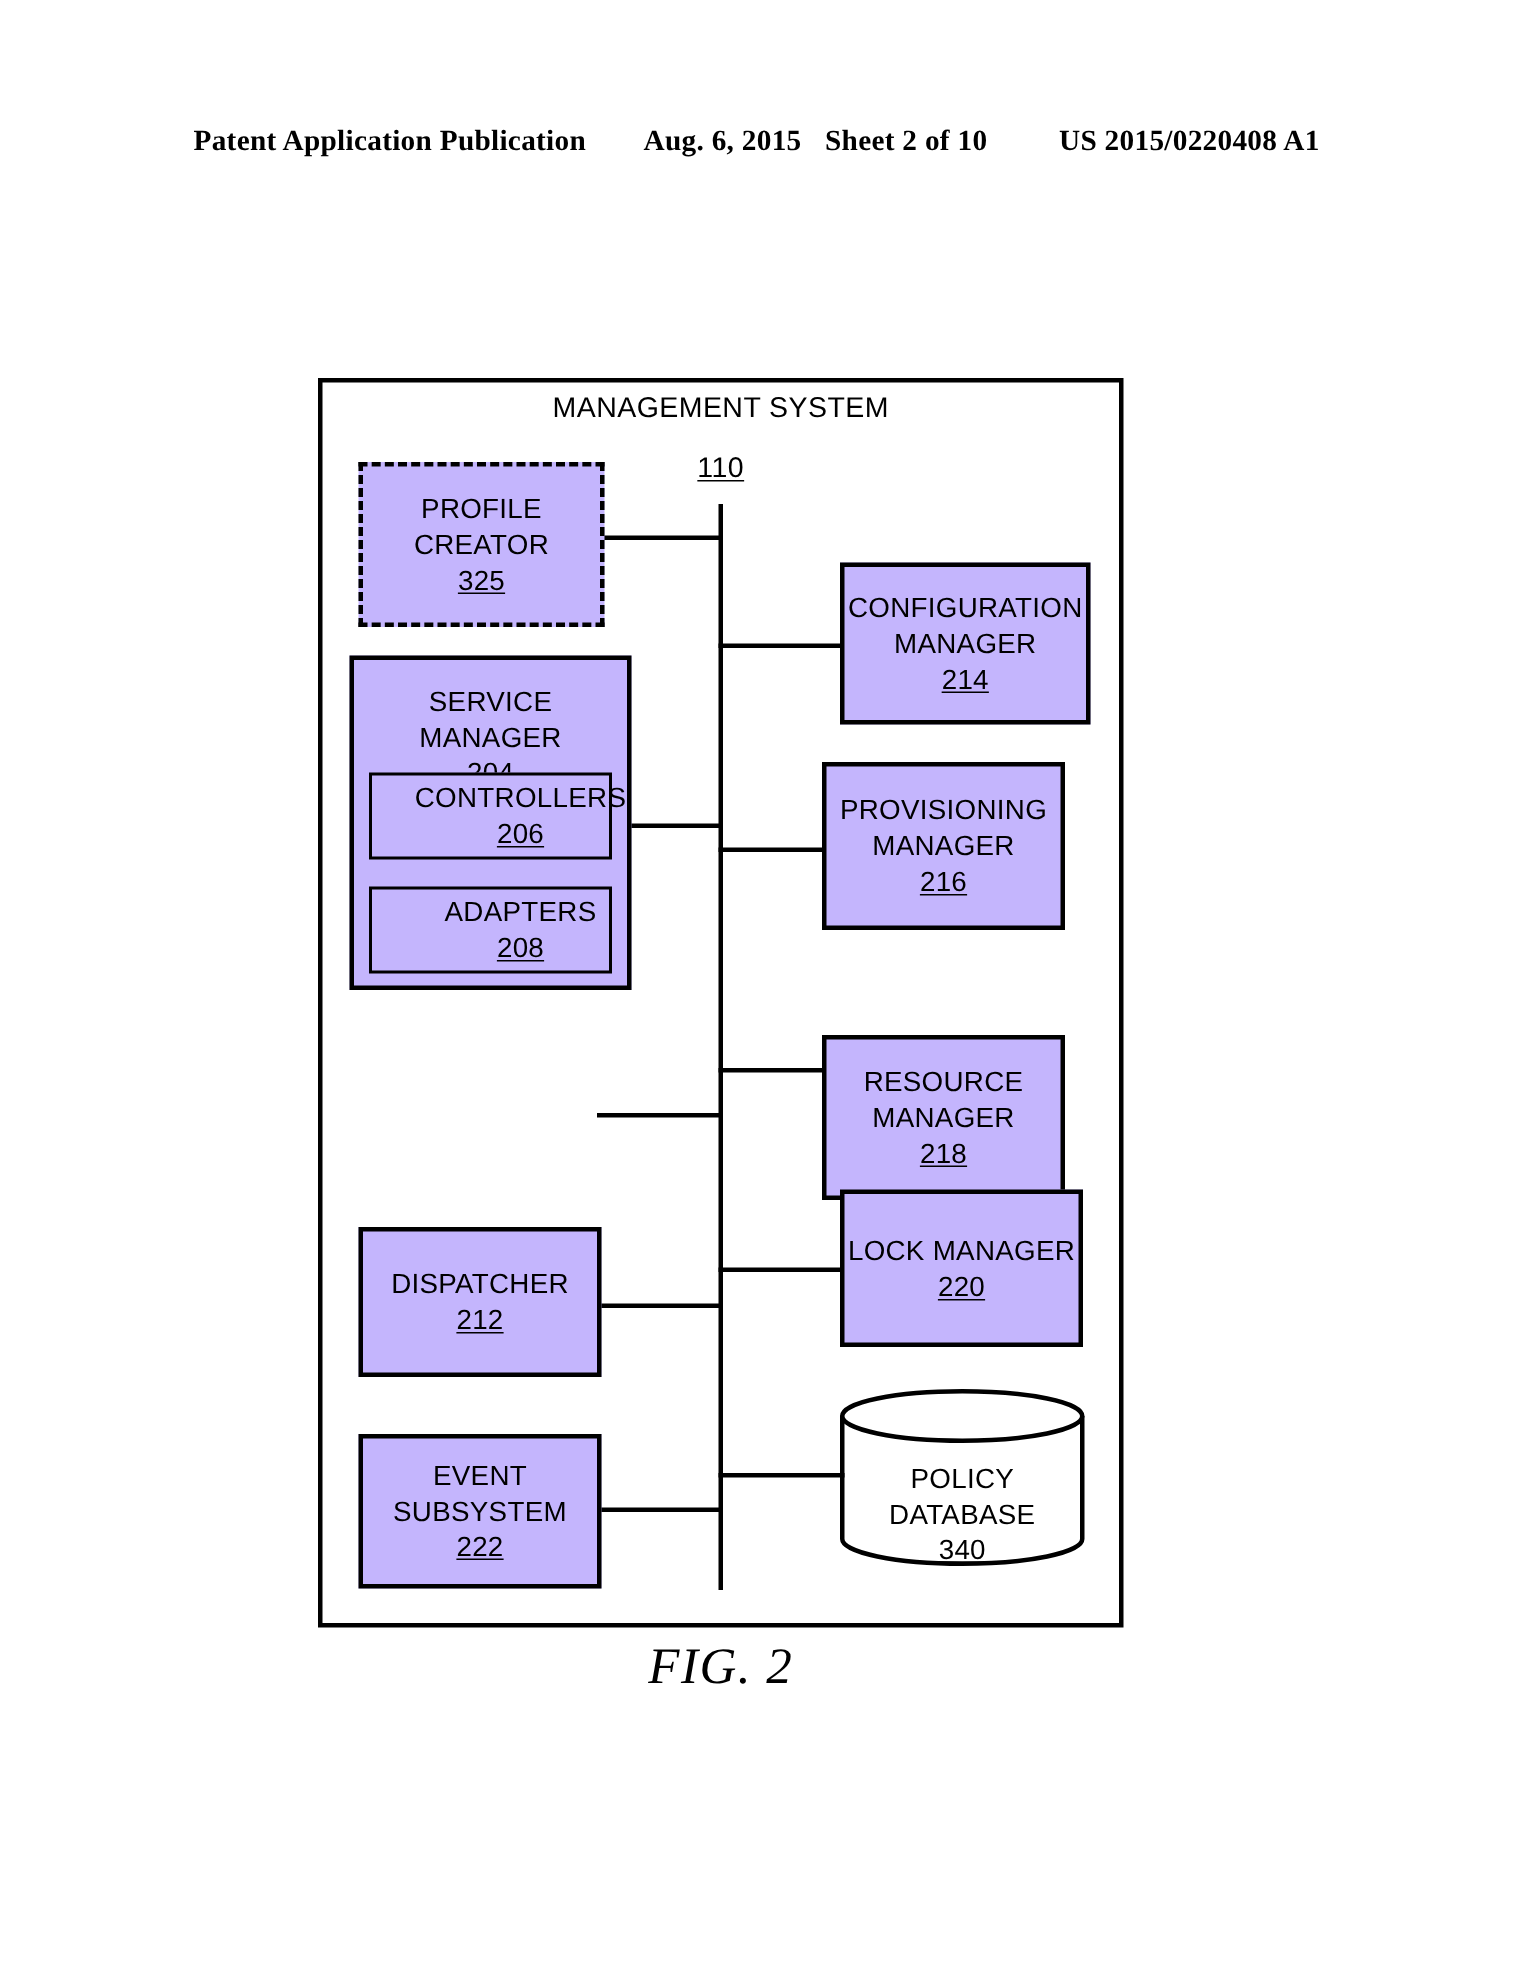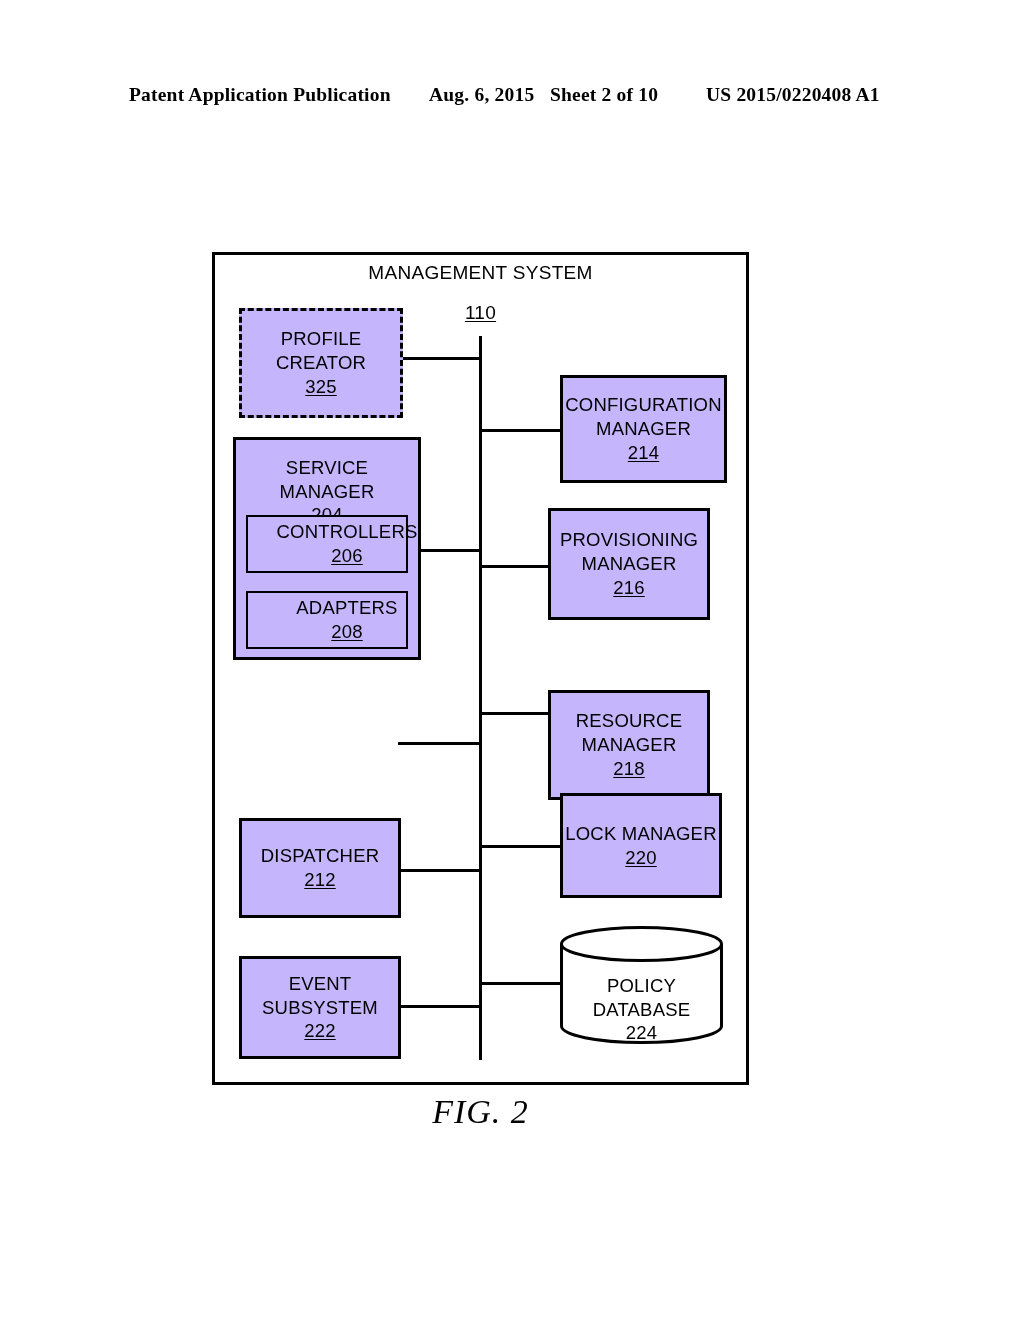--- a/index.html
+++ b/index.html
@@ -248,19 +248,19 @@
   <div id="box-policy-database">
     <svg class="cyl-svg" viewBox="0 0 165 120" preserveAspectRatio="none">
       <path d="M2.5,19 L2.5,101" stroke="#000" stroke-width="3" fill="none"></path>
       <path d="M162.5,19 L162.5,101" stroke="#000" stroke-width="3" fill="none"></path>
       <ellipse cx="82.5" cy="19" rx="80" ry="16.5" stroke="#000" stroke-width="3" fill="#fff"></ellipse>
       <path d="M2.5,101 A80,16.5 0 0 0 162.5,101" stroke="#000" stroke-width="3" fill="none"></path>
     </svg>
     <div class="cyl-text">
       <span>POLICY</span><br>
       <span>DATABASE</span><br>
-      <span class="ref">224</span>
+      <span class="ref">340</span>
     </div>
   </div>
 
   <div id="figure-caption">FIG. 2</div>
 
 </div>
 
 </body></html>

